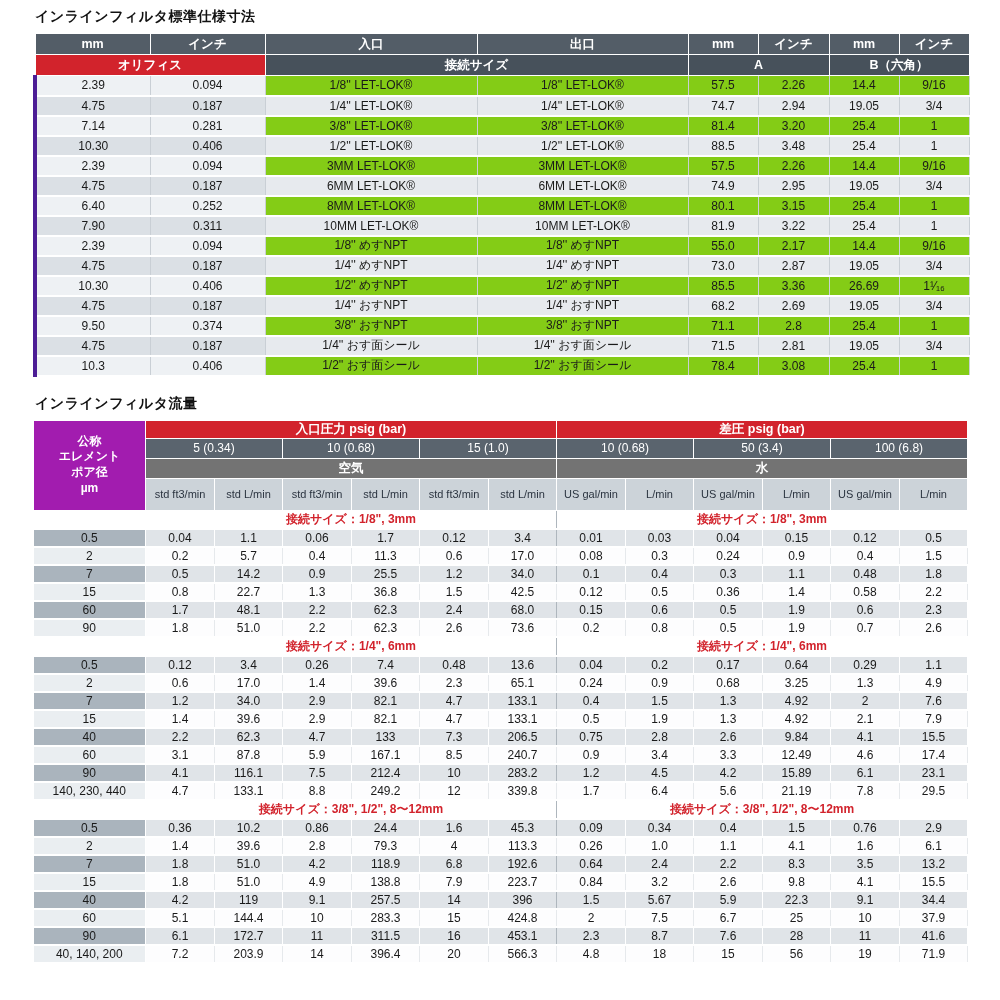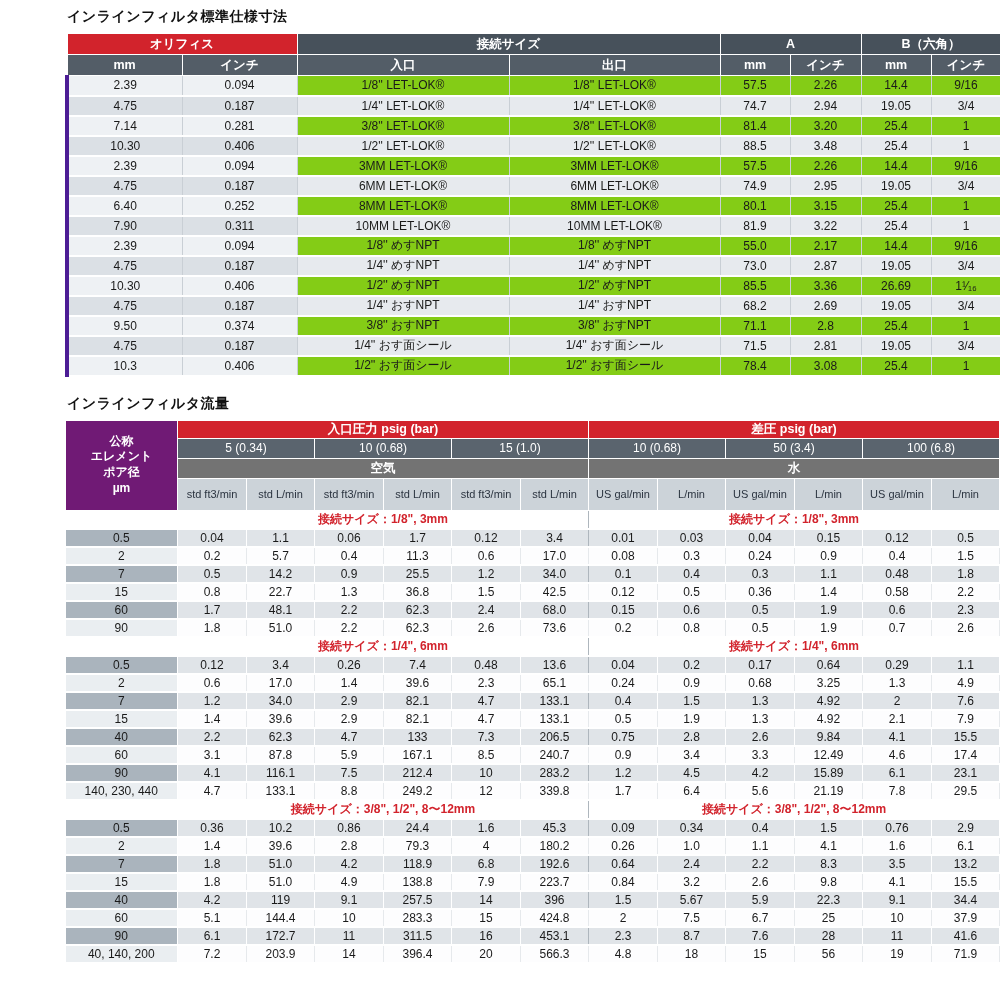--- a/index.html
+++ b/index.html
@@ -2,21 +2,21 @@
 <html><head>
 <meta charset="utf-8">
 <style>
   * { box-sizing: border-box; }
   html,body { margin:0; padding:0; }
   body {
     width:1000px; height:1000px; background:#ffffff;
     font-family:"Liberation Sans","DejaVu Sans",sans-serif;
     color:#1a1a1a;
   }
-  .wrap { padding:8px 14px 0 33px;margin-left:32px; }
+  .wrap { padding:8px 14px 0 33px; }
 
   .tbl-title {
     font-size:14px; font-weight:bold; color:#111;
     margin:0 0 7px 2px; letter-spacing:0.5px;
   }
 
   table { border-collapse:collapse; table-layout:fixed; width:934px; }
 
   
   .t1 { border-bottom:1px solid #d7dbdf; margin-bottom:18px; }
@@ -35,21 +35,21 @@
   .t1 td:first-child { border-left:4px solid #4c1d95; }
   .t1 tr.a td.c-id  { background:#eef1f4; }
   .t1 tr.a td.c-val { background:#84cc16; }
   .t1 tr.b td.c-id  { background:#dbe0e5; }
   .t1 tr.b td.c-val { background:#e7eaee; }
 
   
   .t2 { border-bottom:1px solid #d7dbdf; }
   .t2 thead th { border:1px solid #ffffff; color:#fff; font-weight:bold; padding:0 2px; }
   .t2 .corner {
-    background:#701a75; font-size:12px; line-height:1.3;
+    background:#a21caf; font-size:12px; line-height:1.3;
     white-space:pre-line; vertical-align:middle; font-weight:bold;
   }
   .t2 .hred  { background:#d2232c; font-size:12.5px; height:17px; }
   .t2 .hpres { background:#5a646e; font-size:12px; font-weight:normal; height:20px; }
   .t2 .hmed  { background:#737373; font-size:12.5px; height:20px; }
   .t2 .hunit {
     background:#ccd3d9; color:#2b3440; font-size:11px; font-weight:normal; height:32px;
   }
   .t2 td {
     text-align:center; font-size:12px; height:18px; padding:0 2px;
@@ -78,34 +78,34 @@
         <col style="width:115px">
       <col style="width:212px">
         <col style="width:211px">
       <col style="width:70px">
         <col style="width:71px">
       <col style="width:70px">
         <col style="width:70px">
     </colgroup>
     <thead>
       <tr>
-        <th class="red" colspan="2">オリフィス</th>
-        <th class="dk" colspan="2">接続サイズ</th>
-        <th class="dk" colspan="2">A</th>
-        <th class="dk" colspan="2">B（六角）</th>
-      </tr>
-      <tr>
         <th class="md">mm</th>
         <th class="md">インチ</th>
         <th class="md">入口</th>
         <th class="md">出口</th>
         <th class="md">mm</th>
         <th class="md">インチ</th>
         <th class="md">mm</th>
         <th class="md">インチ</th>
+      </tr>
+      <tr>
+        <th class="red" colspan="2">オリフィス</th>
+        <th class="dk" colspan="2">接続サイズ</th>
+        <th class="dk" colspan="2">A</th>
+        <th class="dk" colspan="2">B（六角）</th>
       </tr>
     </thead>
     <tbody>
         <tr class="a">
           <td class="c-id">2.39</td>
           <td class="c-id">0.094</td>
           <td class="c-val">1/8'' LET-LOK®</td>
           <td class="c-val">1/8'' LET-LOK®</td>
           <td class="c-val">57.5</td>
           <td class="c-val">2.26</td>
@@ -550,21 +550,21 @@
           <td class="val">0.76</td>
           <td class="val">2.9</td>
         </tr>
         <tr class="l">
           <td class="pore">2</td>
           <td class="val">1.4</td>
           <td class="val">39.6</td>
           <td class="val">2.8</td>
           <td class="val">79.3</td>
           <td class="val">4</td>
-          <td class="val mid">180.2</td>
+          <td class="val mid">113.3</td>
           <td class="val">0.26</td>
           <td class="val">1.0</td>
           <td class="val">1.1</td>
           <td class="val">4.1</td>
           <td class="val">1.6</td>
           <td class="val">6.1</td>
         </tr>
         <tr class="g">
           <td class="pore">7</td>
           <td class="val">1.8</td>

